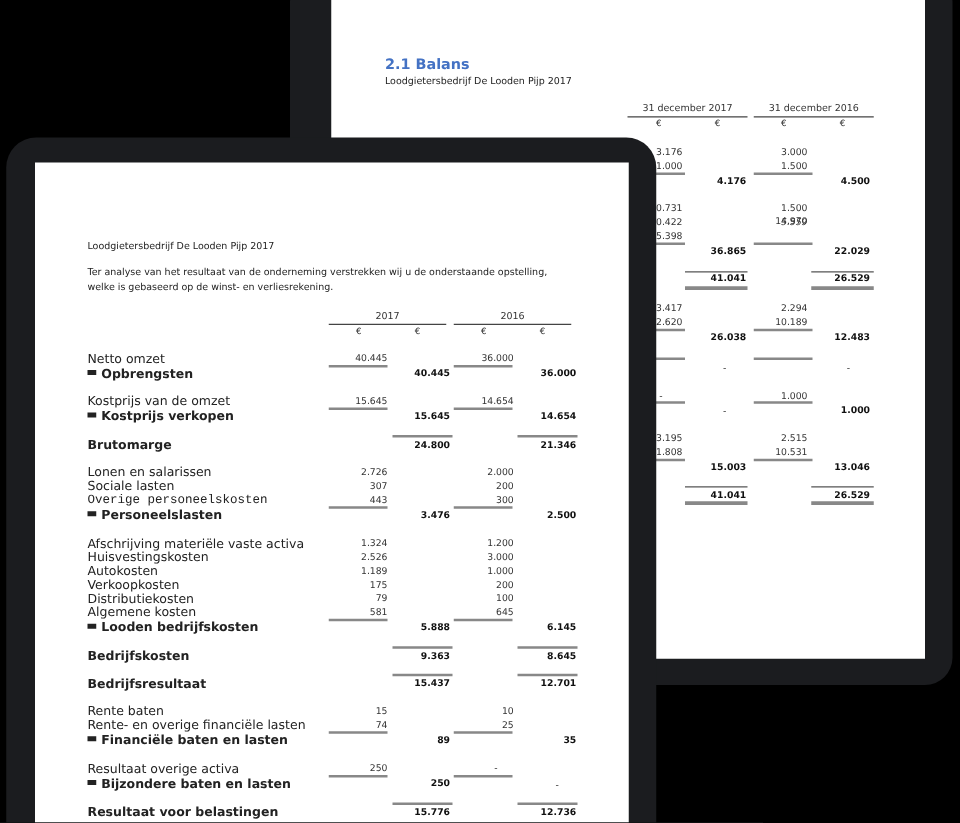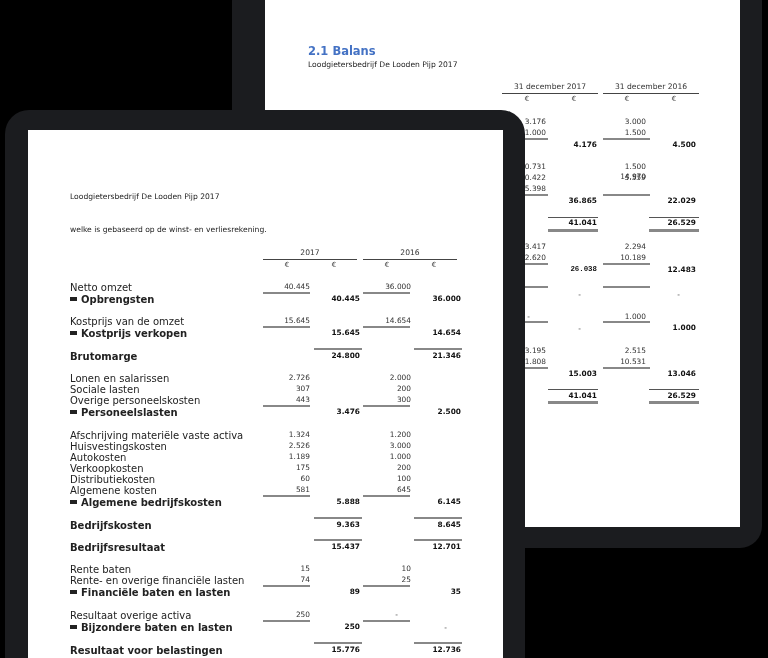--- a/index.html
+++ b/index.html
@@ -68,21 +68,21 @@
   <div class="num b" style="right:44px;top:218px;">26.529</div>
   <div class="ul2" style="left:283px;top:229px;width:50px;height:3px;"></div>
   <div class="ul2" style="left:384px;top:229px;width:50px;height:3px;"></div>
 
   <div class="num" style="right:194px;top:242px;">13.417</div>
   <div class="num" style="right:94px;top:242px;">2.294</div>
   <div class="num" style="right:194px;top:253px;">12.620</div>
   <div class="num" style="right:94px;top:253px;">10.189</div>
   <div class="ul2" style="left:238px;top:263px;width:45px;"></div>
   <div class="ul2" style="left:338px;top:263px;width:47px;"></div>
-  <div class="num b" style="right:143px;top:265px;font-family:Liberation Mono, monospace;">26.038</div>
+  <div class="num b" style="right:143px;top:265px;">26.038</div>
   <div class="num b" style="right:44px;top:265px;">12.483</div>
 
   <div class="ul2" style="left:238px;top:286px;width:45px;"></div>
   <div class="ul2" style="left:338px;top:286px;width:47px;"></div>
   <div class="num" style="right:159px;top:290px;">-</div>
   <div class="num" style="right:60px;top:290px;">-</div>
 
   <div class="num" style="right:210px;top:312px;">-</div>
   <div class="num" style="right:94px;top:312px;">1.000</div>
   <div class="ul2" style="left:238px;top:321px;width:45px;"></div>
@@ -103,20 +103,21 @@
   <div class="ul" style="left:384px;top:389px;width:50px;"></div>
   <div class="num b" style="right:143px;top:391px;">41.041</div>
   <div class="num b" style="right:44px;top:391px;">26.529</div>
   <div class="ul2" style="left:283px;top:401px;width:50px;height:3px;"></div>
   <div class="ul2" style="left:384px;top:401px;width:50px;height:3px;"></div>
 </div>
 
 <div class="shadow" id="front-shadow"></div>
 <div class="sheet" id="front">
   <div class="sub" style="left:42px;top:62px;">Loodgietersbedrijf De Looden Pijp 2017</div>
+  <div class="txt" style="left:42px;top:83px;">Ter analyse van het resultaat van de onderneming verstrekken wij u de onderstaande opstelling,</div>
   <div class="txt" style="left:42px;top:95px;">welke is gebaseerd op de winst- en verliesrekening.</div>
 
   <div class="hdr" style="left:235px;top:118px;width:94px;">2017</div>
   <div class="ul" style="left:235px;top:129px;width:94px;background:#444;"></div>
   <div class="hdr" style="left:335px;top:118px;width:94px;">2016</div>
   <div class="ul" style="left:335px;top:129px;width:94px;background:#444;"></div>
   <div class="eur" style="left:254px;top:131px;">€</div>
   <div class="eur" style="left:301px;top:131px;">€</div>
   <div class="eur" style="left:354px;top:131px;">€</div>
   <div class="eur" style="left:401px;top:131px;">€</div>
@@ -144,21 +145,21 @@
   <div class="lbl b" style="left:42px;top:221px;">Brutomarge</div>
   <div class="num b" style="right:143px;top:221px;">24.800</div>
   <div class="num b" style="right:42px;top:221px;">21.346</div>
 
   <div class="lbl" style="left:42px;top:243px;">Lonen en salarissen</div>
   <div class="num" style="right:193px;top:243px;">2.726</div>
   <div class="num" style="right:92px;top:243px;">2.000</div>
   <div class="lbl" style="left:42px;top:254px;">Sociale lasten</div>
   <div class="num" style="right:193px;top:254px;">307</div>
   <div class="num" style="right:92px;top:254px;">200</div>
-  <div class="lbl" style="left:42px;top:265px;">Overige personeelskosten</div>
+  <div class="lbl" style="left:42px;top:265px;font-family:Liberation Mono, monospace;">Overige personeelskosten</div>
   <div class="num" style="right:193px;top:265px;">443</div>
   <div class="num" style="right:92px;top:265px;">300</div>
   <div class="ul2" style="left:235px;top:275px;width:47px;"></div>
   <div class="ul2" style="left:335px;top:275px;width:47px;"></div>
   <div class="lbl b" style="left:42px;top:277px;"><span class="bullet"></span><span>Personeelslasten</span></div>
   <div class="num b" style="right:143px;top:277px;">3.476</div>
   <div class="num b" style="right:42px;top:277px;">2.500</div>
 
   <div class="lbl" style="left:42px;top:300px;">Afschrijving materiële vaste activa</div>
   <div class="num" style="right:193px;top:300px;">1.324</div>
@@ -166,28 +167,28 @@
   <div class="lbl" style="left:42px;top:311px;">Huisvestingskosten</div>
   <div class="num" style="right:193px;top:311px;">2.526</div>
   <div class="num" style="right:92px;top:311px;">3.000</div>
   <div class="lbl" style="left:42px;top:322px;">Autokosten</div>
   <div class="num" style="right:193px;top:322px;">1.189</div>
   <div class="num" style="right:92px;top:322px;">1.000</div>
   <div class="lbl" style="left:42px;top:333px;">Verkoopkosten</div>
   <div class="num" style="right:193px;top:333px;">175</div>
   <div class="num" style="right:92px;top:333px;">200</div>
   <div class="lbl" style="left:42px;top:344px;">Distributiekosten</div>
-  <div class="num" style="right:193px;top:344px;">60</div>
+  <div class="num" style="right:193px;top:344px;">79</div>
   <div class="num" style="right:92px;top:344px;">100</div>
   <div class="lbl" style="left:42px;top:355px;">Algemene kosten</div>
   <div class="num" style="right:193px;top:355px;">581</div>
   <div class="num" style="right:92px;top:355px;">645</div>
   <div class="ul2" style="left:235px;top:365px;width:47px;"></div>
   <div class="ul2" style="left:335px;top:365px;width:47px;"></div>
-  <div class="lbl b" style="left:42px;top:367px;"><span class="bullet"></span><span>Algemene bedrijfskosten</span></div>
+  <div class="lbl b" style="left:42px;top:367px;"><span class="bullet"></span><span>Looden bedrijfskosten</span></div>
   <div class="num b" style="right:143px;top:367px;">5.888</div>
   <div class="num b" style="right:42px;top:367px;">6.145</div>
 
   <div class="ul2" style="left:286px;top:387px;width:48px;"></div>
   <div class="ul2" style="left:386px;top:387px;width:48px;"></div>
   <div class="lbl b" style="left:42px;top:390px;">Bedrijfskosten</div>
   <div class="num b" style="right:143px;top:390px;">9.363</div>
   <div class="num b" style="right:42px;top:390px;">8.645</div>
 
   <div class="ul2" style="left:286px;top:409px;width:48px;"></div>

